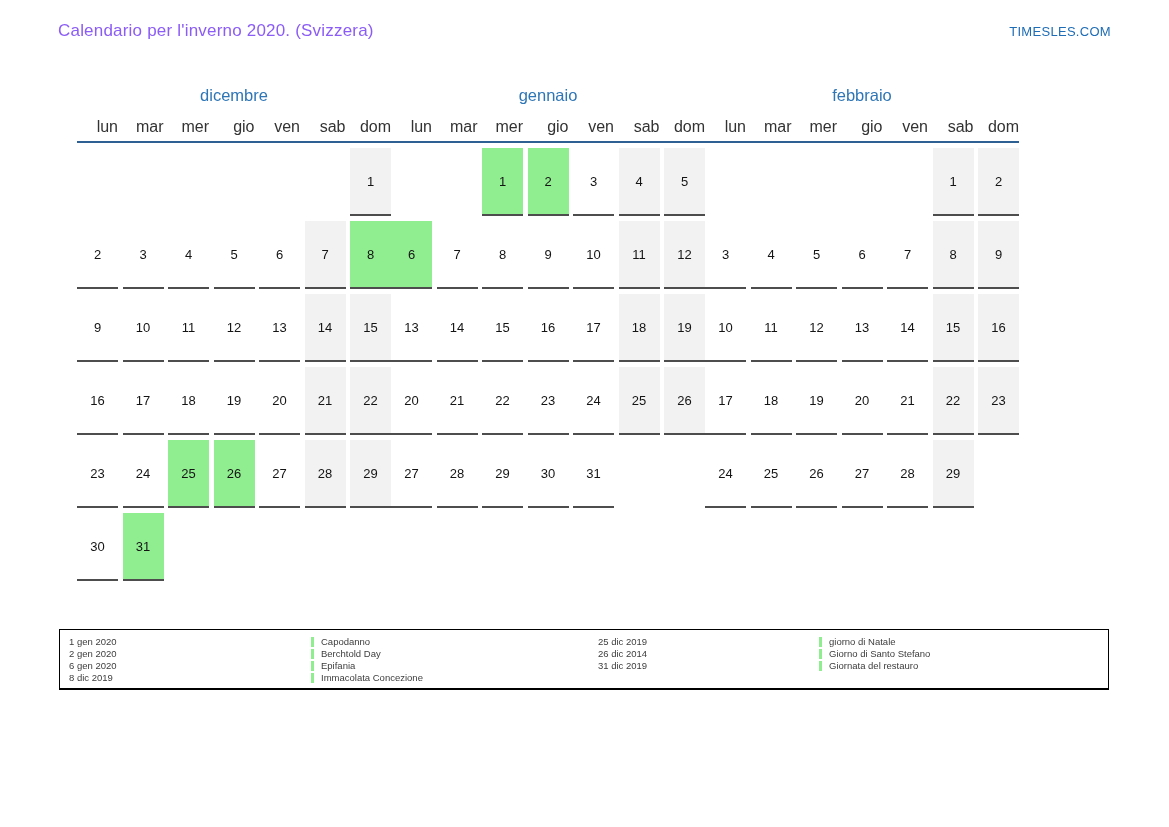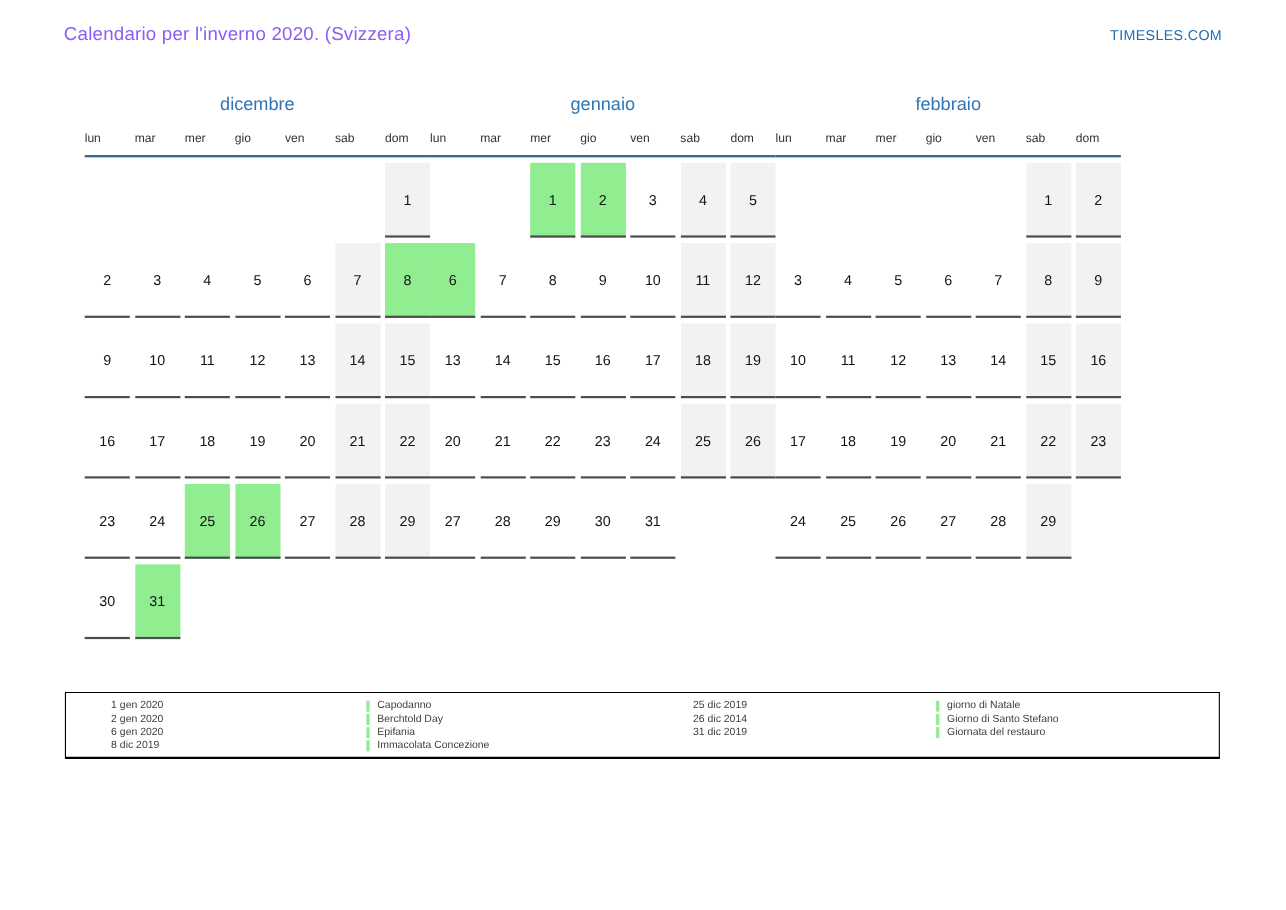--- a/index.html
+++ b/index.html
@@ -24,45 +24,45 @@
   }
   .month { width:314px; }
   .month-name {
     height:22px; line-height:22px; text-align:center;
     font-size:16.5px; color:#2e76b6;
   }
   .weekdays {
     display:flex; justify-content:space-between; margin-top:14px;
   }
   .weekdays .wd {
-    width:41px; text-align:left; font-size:11px; color:#333; height:13px; line-height:13px;
+    width:41px; text-align:right; font-size:16px; color:#333; height:13px; line-height:13px;
   }
   .header-line { height:2px; background:#2f6093; margin-top:8px; }
   .week { display:flex; justify-content:space-between; margin-top:5px; }
   .cell {
     width:41px; height:68px;
     display:flex; align-items:center; justify-content:center;
     font-size:13px; color:#141414;
     border-bottom:2px solid transparent;
     background:transparent;
   }
   .cell.day { border-bottom-color:#4d4d4d; }
   .cell.we  { background:#f2f2f2; }
   .cell.hol { background:#90ee90; }
   .legend {
     position:absolute; left:59px; top:629px; width:1050px; height:61px;
     border:1px solid #000; border-bottom-width:2px;
     background:#fff;
   }
   .legend-col {
-    position:absolute; top:6px; font-size:9.5px; color:#3d3d3d;margin-left:32px;
+    position:absolute; top:6px; font-size:9.5px; color:#3d3d3d;
   }
   .legend-col .row { height:12px; line-height:12px; white-space:nowrap; display:flex; align-items:center; }
   .lc1 { left:9px; }
-  .lc2 { left:241px; }
+  .lc2 { left:251px; }
   .lc3 { left:538px; }
   .lc4 { left:759px; }
   .hbar {
     display:inline-block; width:3px; height:10px; background:#90ee90;
     margin-right:7px; flex:0 0 auto;
   }
 </style>
 </head>
 <body>
 

